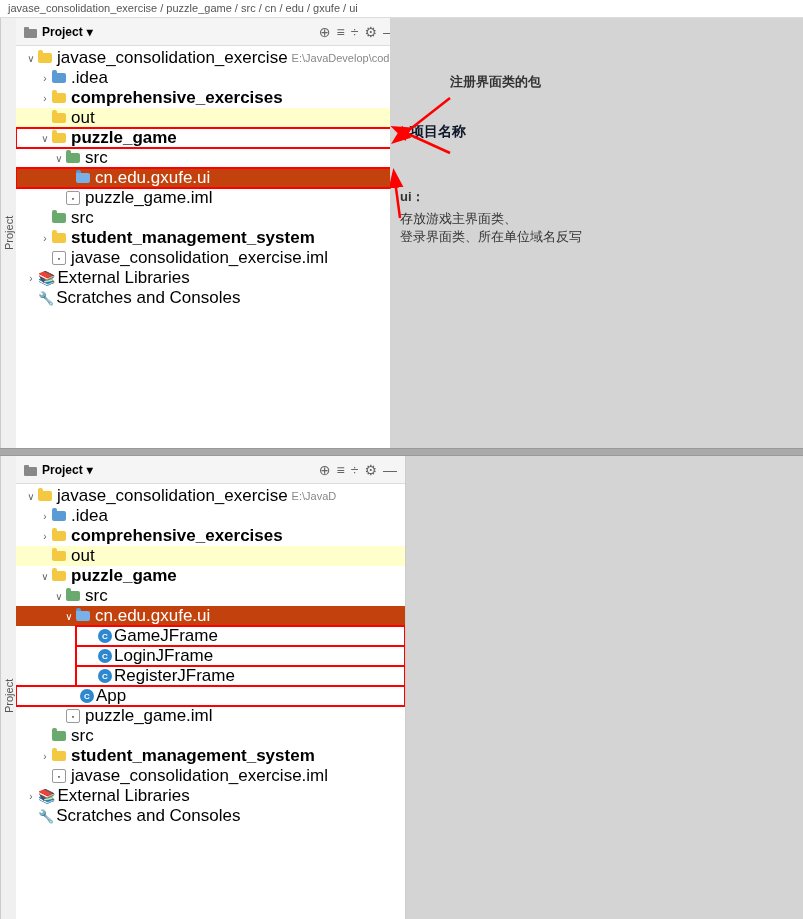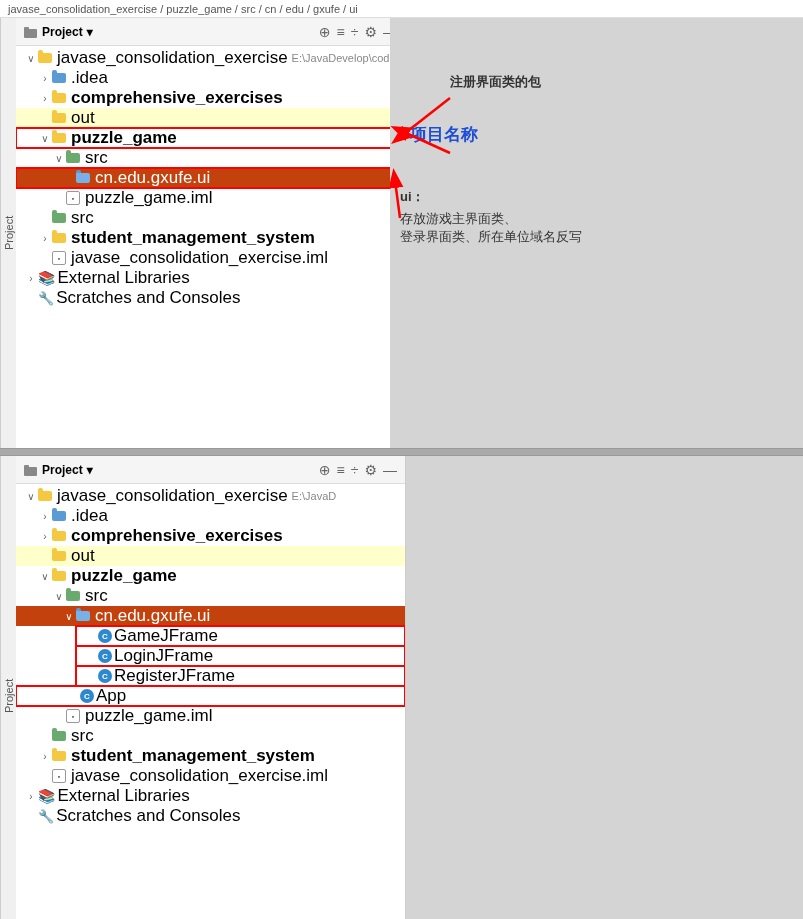--- a/index.html
+++ b/index.html
@@ -12,21 +12,21 @@
     }
 
     .top-breadcrumb {
       background: #fff;
       padding: 2px 8px;
       font-size: 11px;
       color: #555;
       border-bottom: 1px solid #ddd;
       height: 18px;
       display: flex;
-      align-items: center;
+      align-items: flex-start;
     }
 
     .side-tab {
       width: 16px;
       background: #f0f0f0;
       border-right: 1px solid #ccc;
       display: flex;
       align-items: center;
       justify-content: center;
       writing-mode: vertical-rl;
@@ -403,21 +403,21 @@
         <span class="icon-scratch">🔧</span>
         <span class="tree-item-text">Scratches and Consoles</span>
       </div>
     </div>
   </div>
 
   <div class="annotation-area">
     <div class="anno-container">
 
       <div style="position:absolute; top:105px; left:20px;">
-        <span style="font-size:17px; color:#1d4ed8; font-weight:bold;">项目名称</span>
+        <span style="font-size:14px; color:#0f172a; font-weight:bold;">项目名称</span>
       </div>
 
       <svg style="position:absolute; top:75px; left:0px;" width="200" height="80">
         <line x1="60" y1="60" x2="5" y2="35" stroke="red" stroke-width="2.5" marker-end="url(#arr1)"></line>
         <defs>
           <marker id="arr1" markerWidth="8" markerHeight="8" refX="6" refY="3" orient="auto">
             <path d="M0,0 L0,6 L8,3 z" fill="red"></path>
           </marker>
         </defs>
       </svg>

